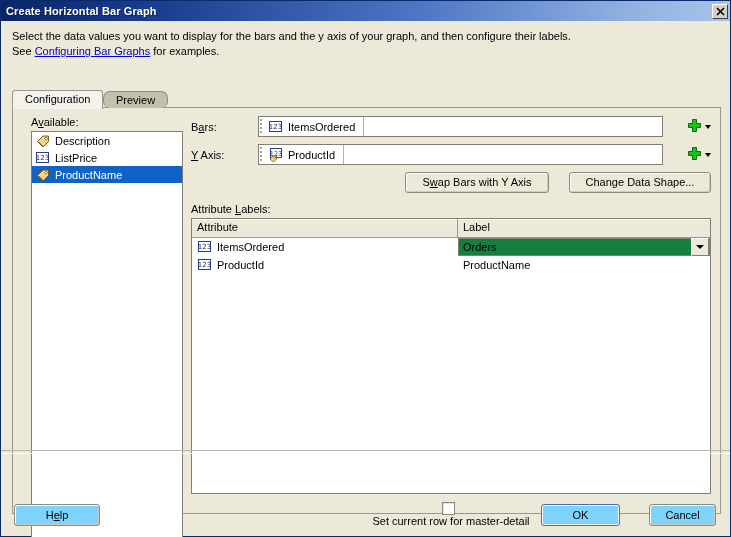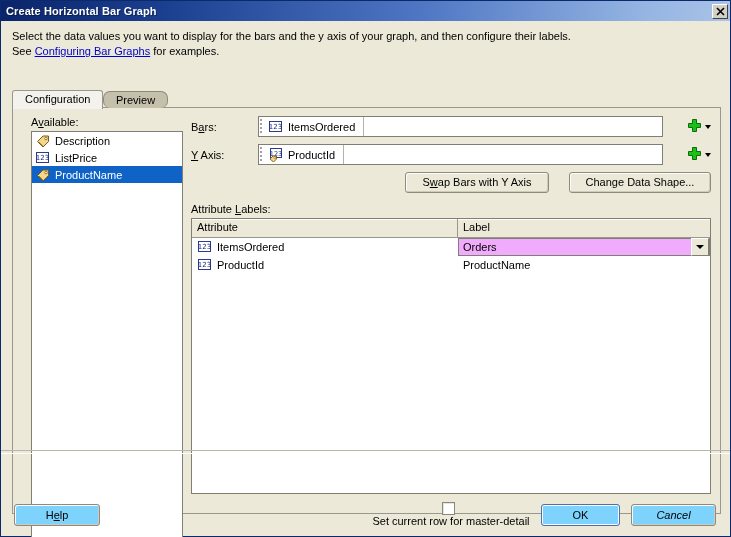--- a/index.html
+++ b/index.html
@@ -158,21 +158,21 @@
     box-shadow:inset 0 1px 0 #fff;
   }
   .th.c1{width:266px;}
   .th.c2{flex:1;border-right:none;}
   .trow{display:flex;height:18px;align-items:center;}
   .td{box-sizing:border-box;height:18px;display:flex;align-items:center;font-size:11px;}
   .td.c1{width:266px;padding-left:5px;}
   .td.c2{flex:1;padding-left:5px;}
   .combo{
     width:100%;height:18px;box-sizing:border-box;
-    border:1px solid #7f7f76;background:#f0abfc;
+    border:1px solid #7f7f76;background:#15803d;
     display:flex;align-items:center;
     font-size:11px;
   }
   .combo .cval{flex:1;padding-left:4px;}
   .combo .cbtn{
     width:16px;height:16px;flex:0 0 16px;
     background:#ece9d8;
     border-left:1px solid #fff;border-top:1px solid #fff;
     border-right:1px solid #7f7f76;border-bottom:1px solid #7f7f76;
     display:flex;align-items:center;justify-content:center;
@@ -202,21 +202,21 @@
   .fbtn{
     position:absolute;top:9px;height:22px;
     box-sizing:border-box;
     background:#7dd3fc;
     border:1px solid #8d8a80;border-radius:3px;
     font-size:11px;line-height:20px;text-align:center;cursor:default;
     box-shadow:inset 1px 1px 0 #fdfcf9, inset -1px -1px 0 #cfccbe;
   }
   .fbtn.help{left:13px;width:86px;}
   .fbtn.ok{right:110px;width:79px;border:1px solid #4a6fb5;box-shadow:inset 0 0 0 1px #fdfcf9;}
-  .fbtn.cancel{right:14px;width:85px;font-style:italic;}
+  .fbtn.cancel{right:14px;width:67px;}
 </style>
 </head>
 <body>
 
 <div class="dialog">
 
   <div class="titlebar">
     <div class="title-text">Create Horizontal Bar Graph</div>
     <div class="close-btn">
       <svg width="9" height="9" viewBox="0 0 9 9" aria-hidden="true">

